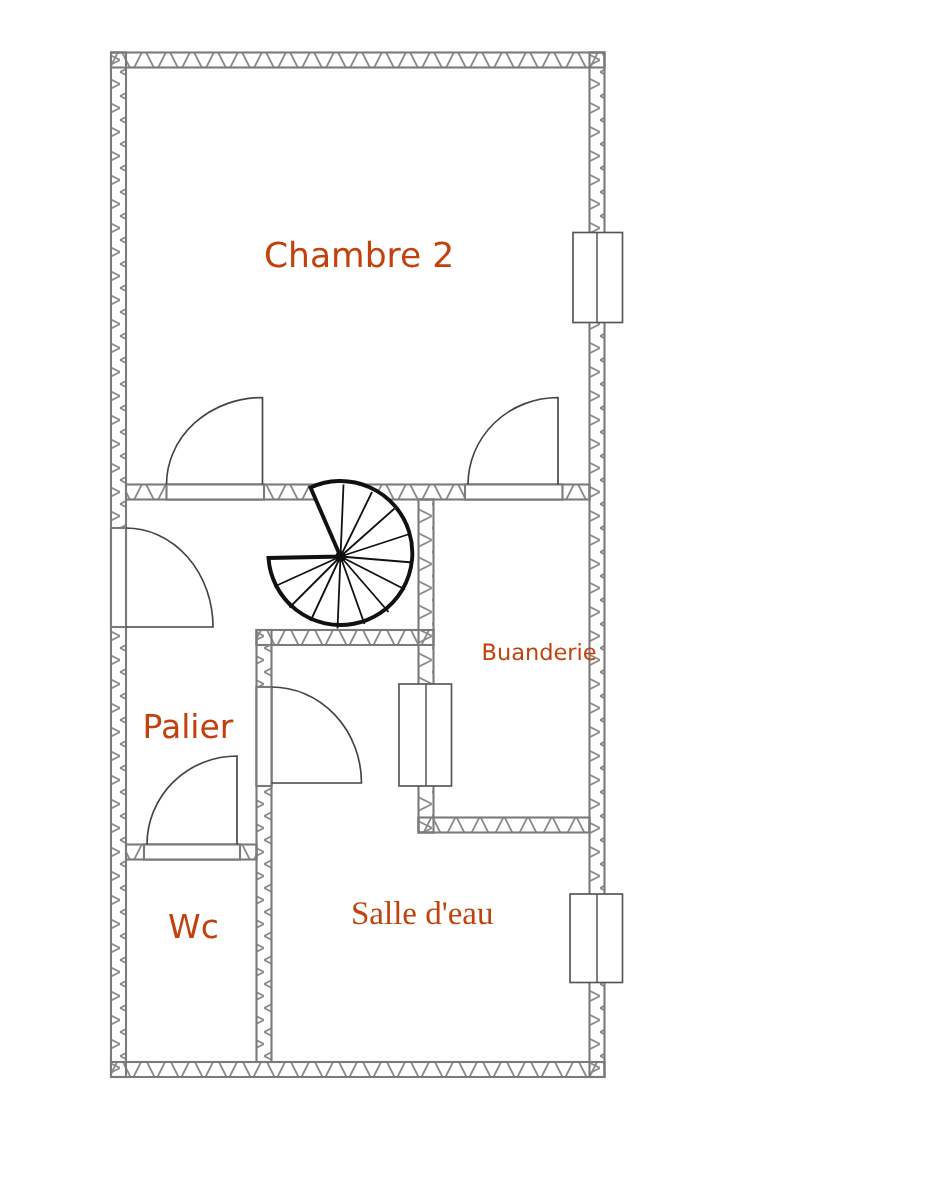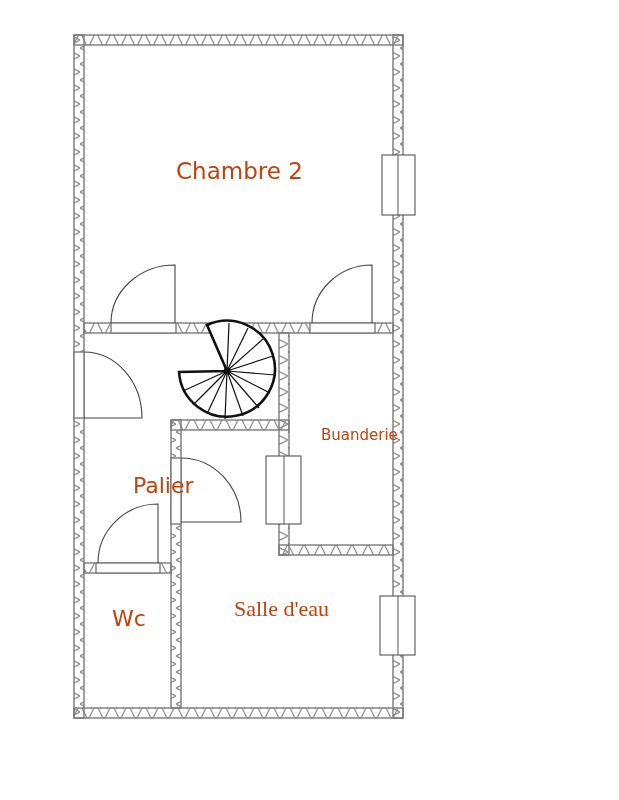--- a/index.html
+++ b/index.html
@@ -81,16 +81,16 @@
       <line x1="227" y1="371" x2="225" y2="419"></line>
       <line x1="227" y1="371" x2="207" y2="414"></line>
       <line x1="227" y1="371" x2="193" y2="405"></line>
       <line x1="227" y1="371" x2="183" y2="391"></line>
     </g>
     <circle cx="227" cy="371" r="3.5" fill="#111"></circle>
   </g>
 </svg>
 
 <div class="label" style="left:176px; top:158px; font-size:23px;">Chambre 2</div>
-<div class="label" style="left:95px; top:473px; font-size:22px;margin-left:38px;">Palier</div>
+<div class="label" style="left:95px; top:473px; font-size:22px;">Palier</div>
 <div class="label" style="left:297px; top:426px; font-size:15px;margin-left:24px;">Buanderie</div>
 <div class="label" style="left:112px; top:606px; font-size:22px;text-align:right;">Wc</div>
 <div class="label" style="left:234px; top:596px; font-size:22px;font-family:Liberation Serif, serif;">Salle d'eau</div>
 
 </body></html>

